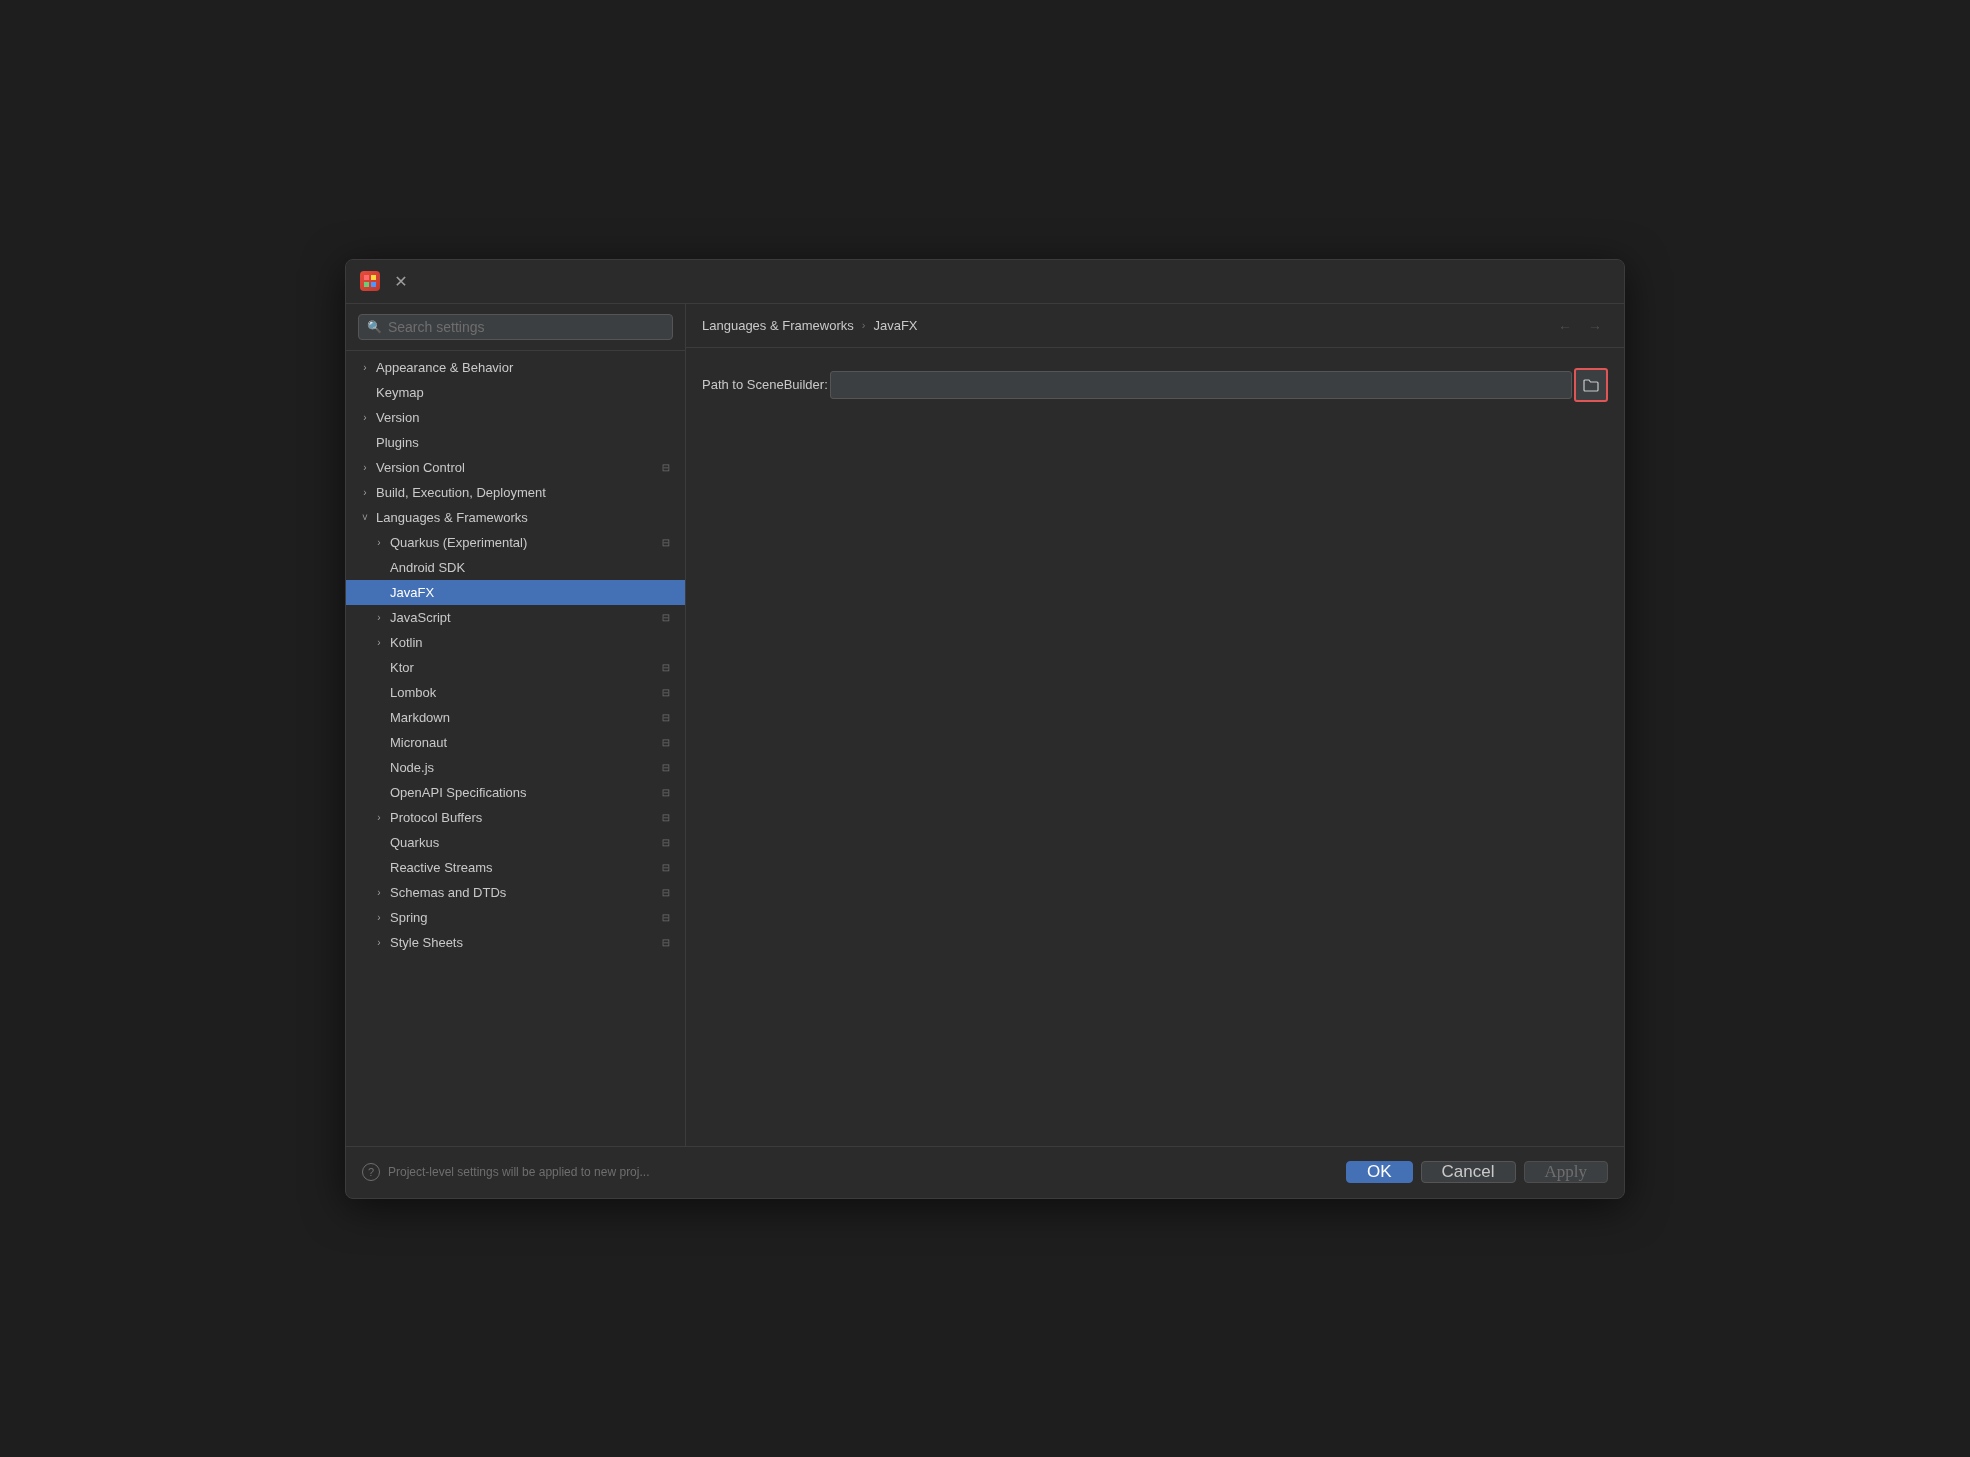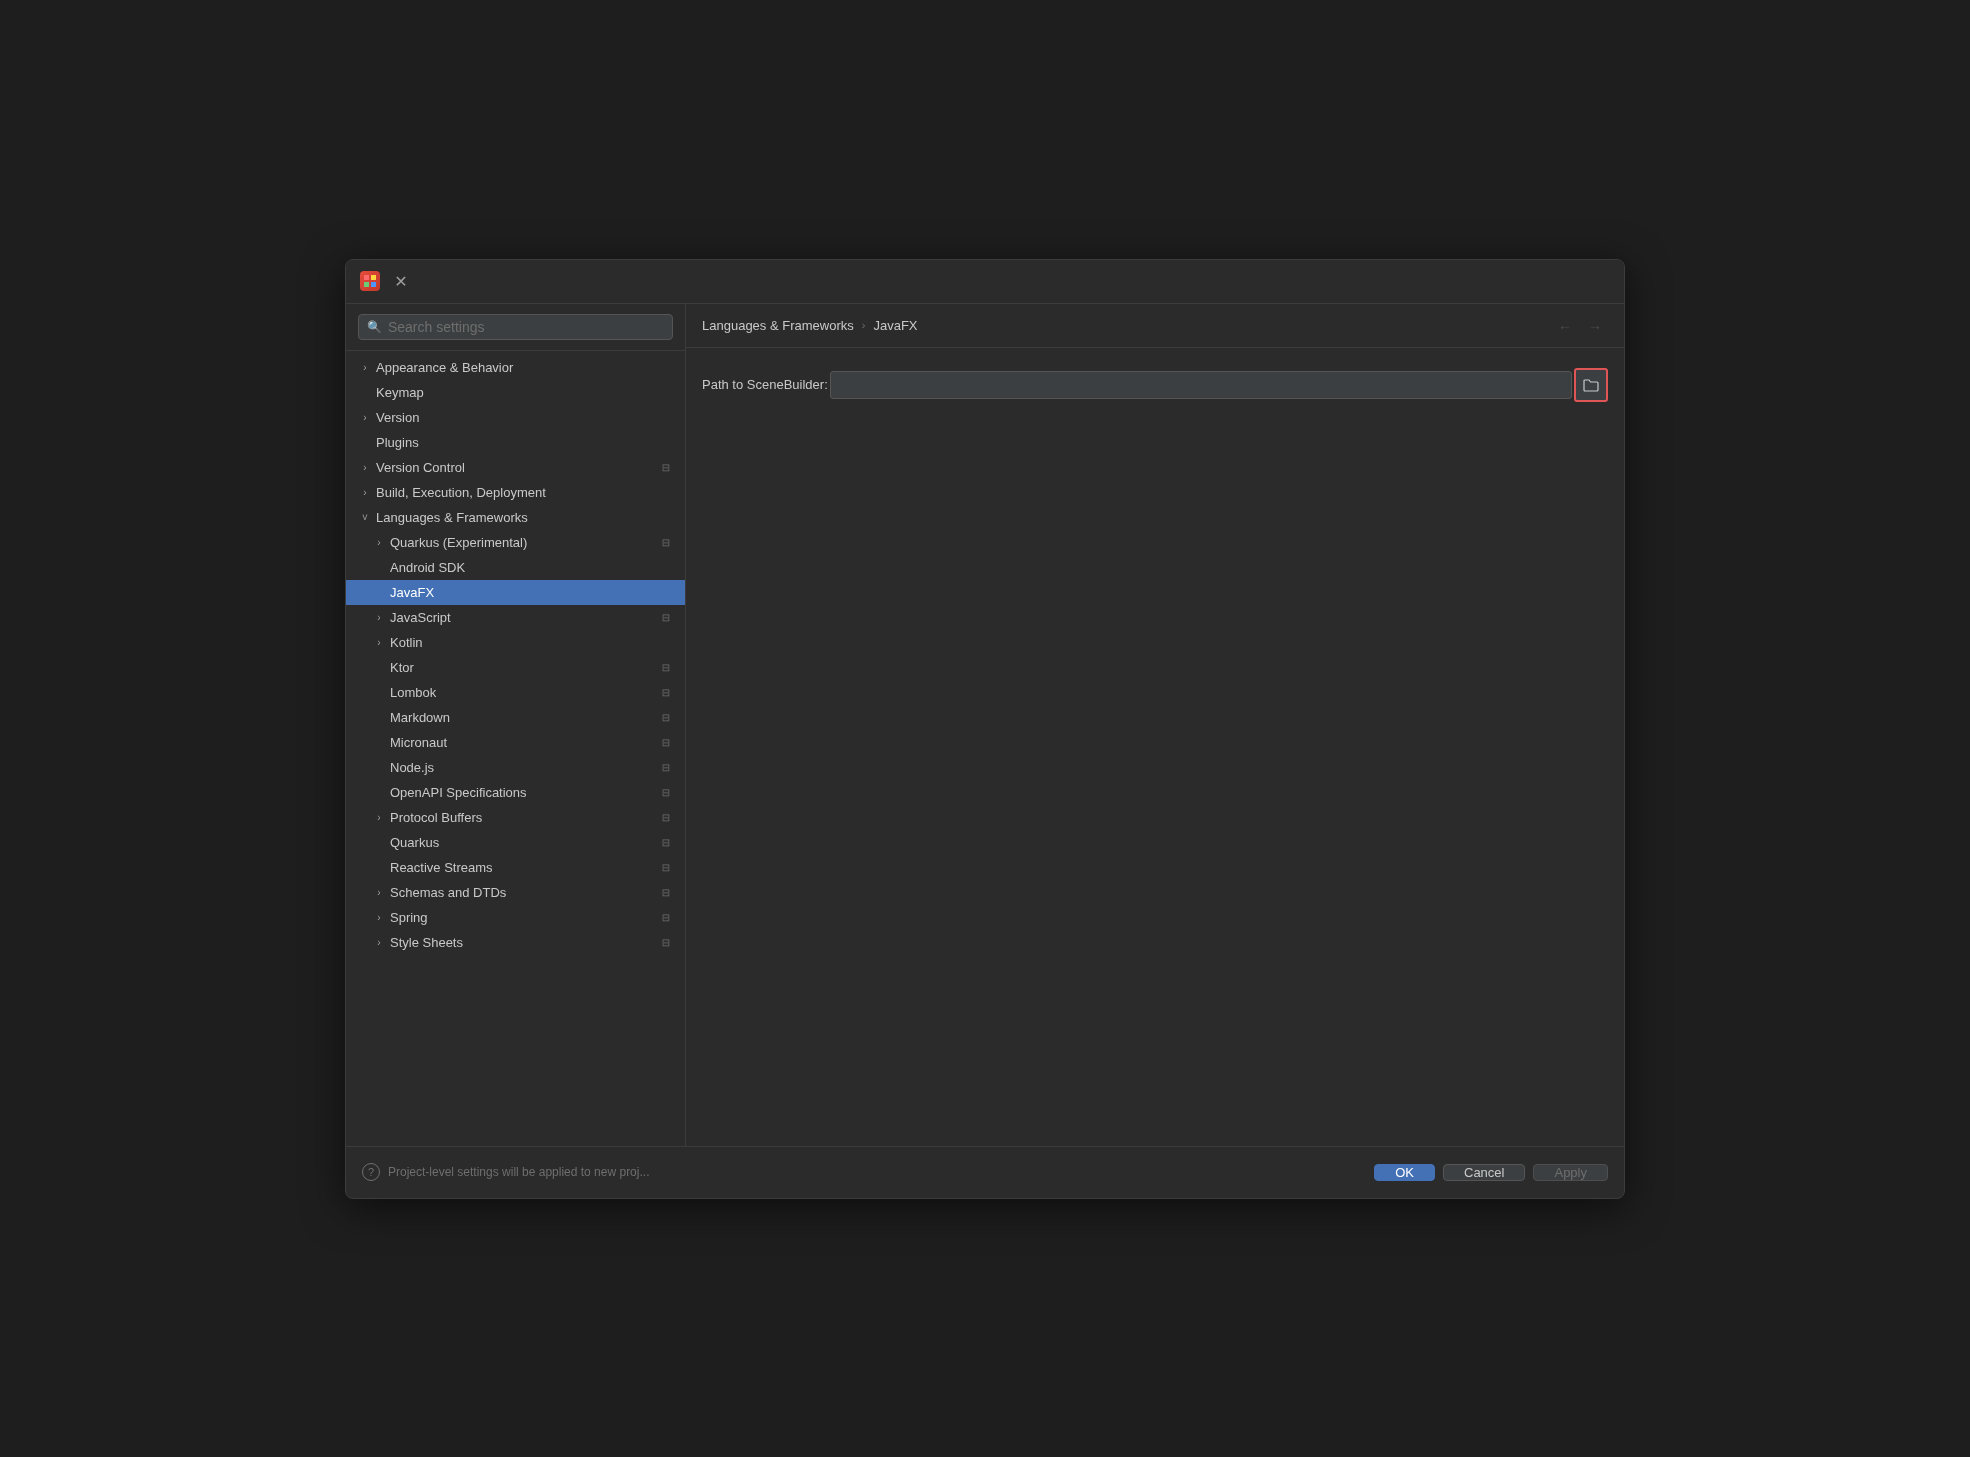--- a/index.html
+++ b/index.html
@@ -259,38 +259,39 @@
       font-size: 11px;
       color: #6e6e6e;
     }
     .footer-buttons {
       display: flex;
       gap: 8px;
     }
     .btn {
       padding: 0 20px;
       border-radius: 4px;
-      font-size: 13px;
+      font-size: 17px;
       cursor: pointer;
       border: 1px solid transparent;
     }
     .btn-ok {
       background: #4470b5;
       color: white;
       border-color: #4470b5;
     }
     .btn-cancel {
       background: #3c3f41;
       color: #c9c9c9;
       border-color: #555;
     }
     .btn-apply {
       background: #3c3f41;
       color: #6e6e6e;
       border-color: #4e4e4e;
+      font-family: Liberation Serif, serif;
     }
   </style>
 </head>
 <body>
 
 <div class="dialog">
 
   <div class="titlebar">
     <div class="titlebar-icon">
       <svg width="14" height="14" viewBox="0 0 14 14" fill="none">

